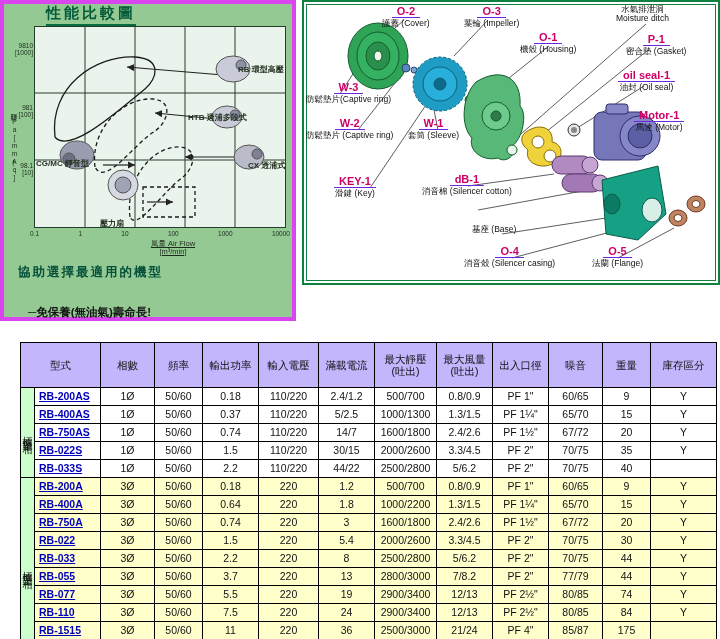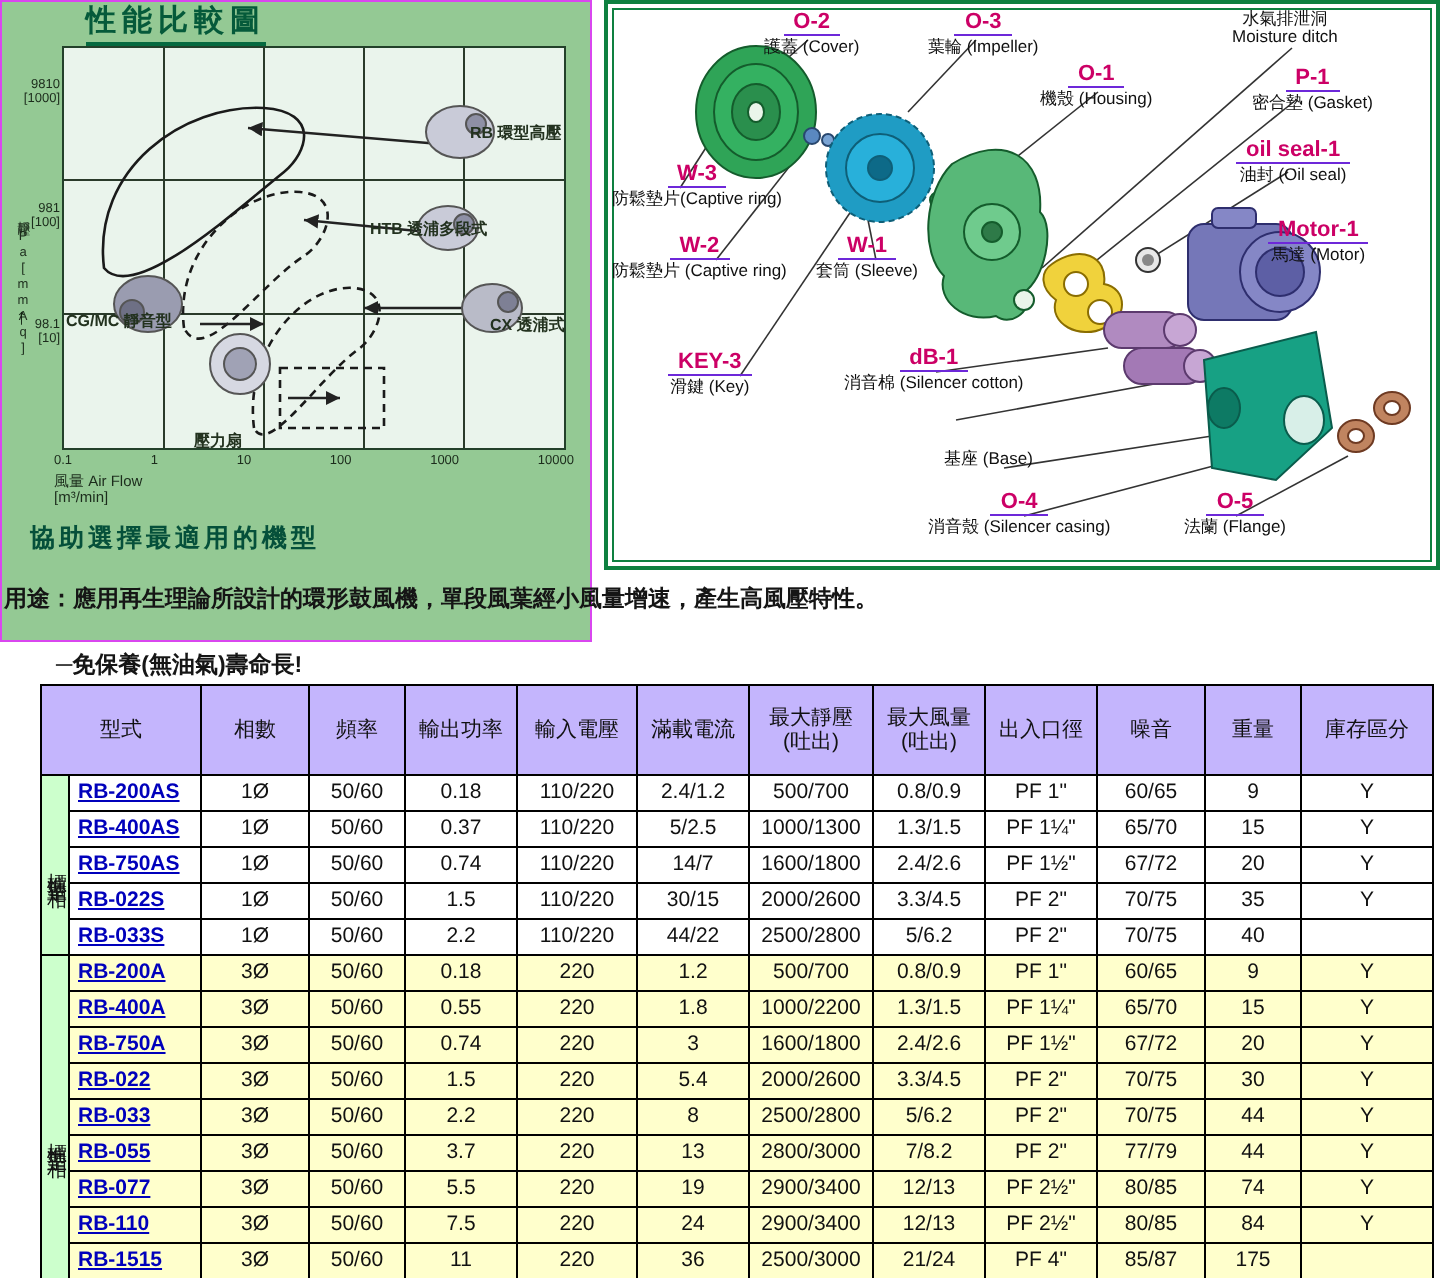--- a/index.html
+++ b/index.html
@@ -2,34 +2,34 @@
 <html><head>
 <meta charset="utf-8">
 <style>
   * { margin:0; padding:0; box-sizing:border-box; }
   html,body { width:720px; height:639px; background:#ffffff;
     font-family:"Liberation Sans","DejaVu Sans",sans-serif; color:#111; }
   .page { position:relative; width:720px; height:639px; overflow:hidden; }
 
   
   .chart-panel { position:absolute; left:0; top:0; width:296px; height:321px;
-    background:#94c994; border:1px solid #d946ef; }
+    background:#94c994; border:4px solid #d946ef; }
   .chart-title { position:absolute; left:42px; top:0px; font-size:15px; font-weight:bold;
     color:#055a3a; letter-spacing:3px; border-bottom:2px solid #056a40; padding-bottom:1px; }
   .plot { position:absolute; left:30px; top:22px; width:252px; height:202px;
     background:#eaf4ec; border:1px solid #23402a; }
   .ytick { position:absolute; left:2px; width:27px; font-size:6.5px; line-height:7px;
     text-align:right; white-space:pre-line; color:#1c2c1c; }
   .yunit { position:absolute; left:4px; top:104px; width:10px; font-size:6.5px;
     writing-mode:vertical-rl; text-orientation:upright; color:#1c2c1c; letter-spacing:1px; }
   .yarrow { position:absolute; left:7px; top:152px; font-size:11px; color:#102010; }
   .xticks { position:absolute; left:26px; top:226px; width:260px; display:flex;
     justify-content:space-between; font-size:6.5px; color:#1c2c1c; }
-  .xlabel { position:absolute; left:26px; top:236px; width:252px; 
-    font-size:7.5px; line-height:8px; white-space:pre-line; color:#1c2c1c; }
+  .xlabel { position:absolute; left:43px; top:236px; width:252px; text-align:center;
+    font-size:7.5px; line-height:8px; white-space:pre-line; color:#1c2c1c;text-decoration:underline; }
   .chart-caption { position:absolute; left:14px; top:260px; font-size:12.5px; font-weight:bold;
     color:#05503a; letter-spacing:2px; }
   .mlabel { position:absolute; font-size:8px; font-weight:bold; color:#23321f;
     white-space:nowrap; }
 
   
   .diagram-panel { position:absolute; left:302px; top:0; width:418px; height:285px;
     background:#ffffff; border:2px solid #0e8040;
     box-shadow: inset 0 0 0 2px #ffffff, inset 0 0 0 3px #0e8040; }
   .plabel { position:absolute; text-align:center; line-height:11px; }
@@ -232,31 +232,30 @@
     <div class="plabel" style="left:312px;top:2px">
         <span class="pname">水氣排泄洞
 Moisture ditch</span>
       </div>
     <div class="plabel" style="left:322px;top:30px"><span class="pcode">P-1</span><span class="pname">密合墊 (Gasket)</span></div>
     <div class="plabel" style="left:314px;top:66px"><span class="pcode">oil seal-1</span><span class="pname">油封 (Oil seal)</span></div>
     <div class="plabel" style="left:330px;top:106px"><span class="pcode">Motor-1</span><span class="pname">馬達 (Motor)</span></div>
     <div class="plabel" style="left:2px;top:78px"><span class="pcode">W-3</span><span class="pname">防鬆墊片(Captive ring)</span></div>
     <div class="plabel" style="left:2px;top:114px"><span class="pcode">W-2</span><span class="pname">防鬆墊片 (Captive ring)</span></div>
     <div class="plabel" style="left:104px;top:114px"><span class="pcode">W-1</span><span class="pname">套筒 (Sleeve)</span></div>
-    <div class="plabel" style="left:30px;top:172px"><span class="pcode">KEY-3</span><span class="pname">滑鍵 (Key)</span></div>
+    <div class="plabel" style="left:30px;top:172px"><span class="pcode">KEY-1</span><span class="pname">滑鍵 (Key)</span></div>
     <div class="plabel" style="left:118px;top:170px"><span class="pcode">dB-1</span><span class="pname">消音棉 (Silencer cotton)</span></div>
     <div class="plabel" style="left:168px;top:222px">
         <span class="pname">基座 (Base)</span>
       </div>
     <div class="plabel" style="left:160px;top:242px"><span class="pcode">O-4</span><span class="pname">消音殼 (Silencer casing)</span></div>
     <div class="plabel" style="left:288px;top:242px"><span class="pcode">O-5</span><span class="pname">法蘭 (Flange)</span></div>
   </div>
 
   <div class="desc">
-    <div class="l1">用途：應用再生理論所設計的環形鼓風機，單段風葉經小風量增速，產生高風壓特性。</div>
     <div class="l2">─免保養(無油氣)壽命長!</div>
   </div>
 
   <div class="spec-wrap">
     <table>
       <colgroup>
         <col style="width:14px">
           <col style="width:66px">
           <col style="width:54px">
         <col style="width:48px">
@@ -372,21 +371,21 @@
             <td>0.8/0.9</td>
             <td>PF 1"</td>
             <td>60/65</td>
             <td>9</td>
             <td>Y</td>
           </tr>
           <tr class="phase3">
             <td class="model-cell"><a class="model-link">RB-400A</a></td>
             <td>3Ø</td>
             <td>50/60</td>
-            <td>0.55</td>
+            <td>0.64</td>
             <td>220</td>
             <td>1.8</td>
             <td>1000/2200</td>
             <td>1.3/1.5</td>
             <td>PF 1¼"</td>
             <td>65/70</td>
             <td>15</td>
             <td>Y</td>
           </tr>
           <tr class="phase3">

